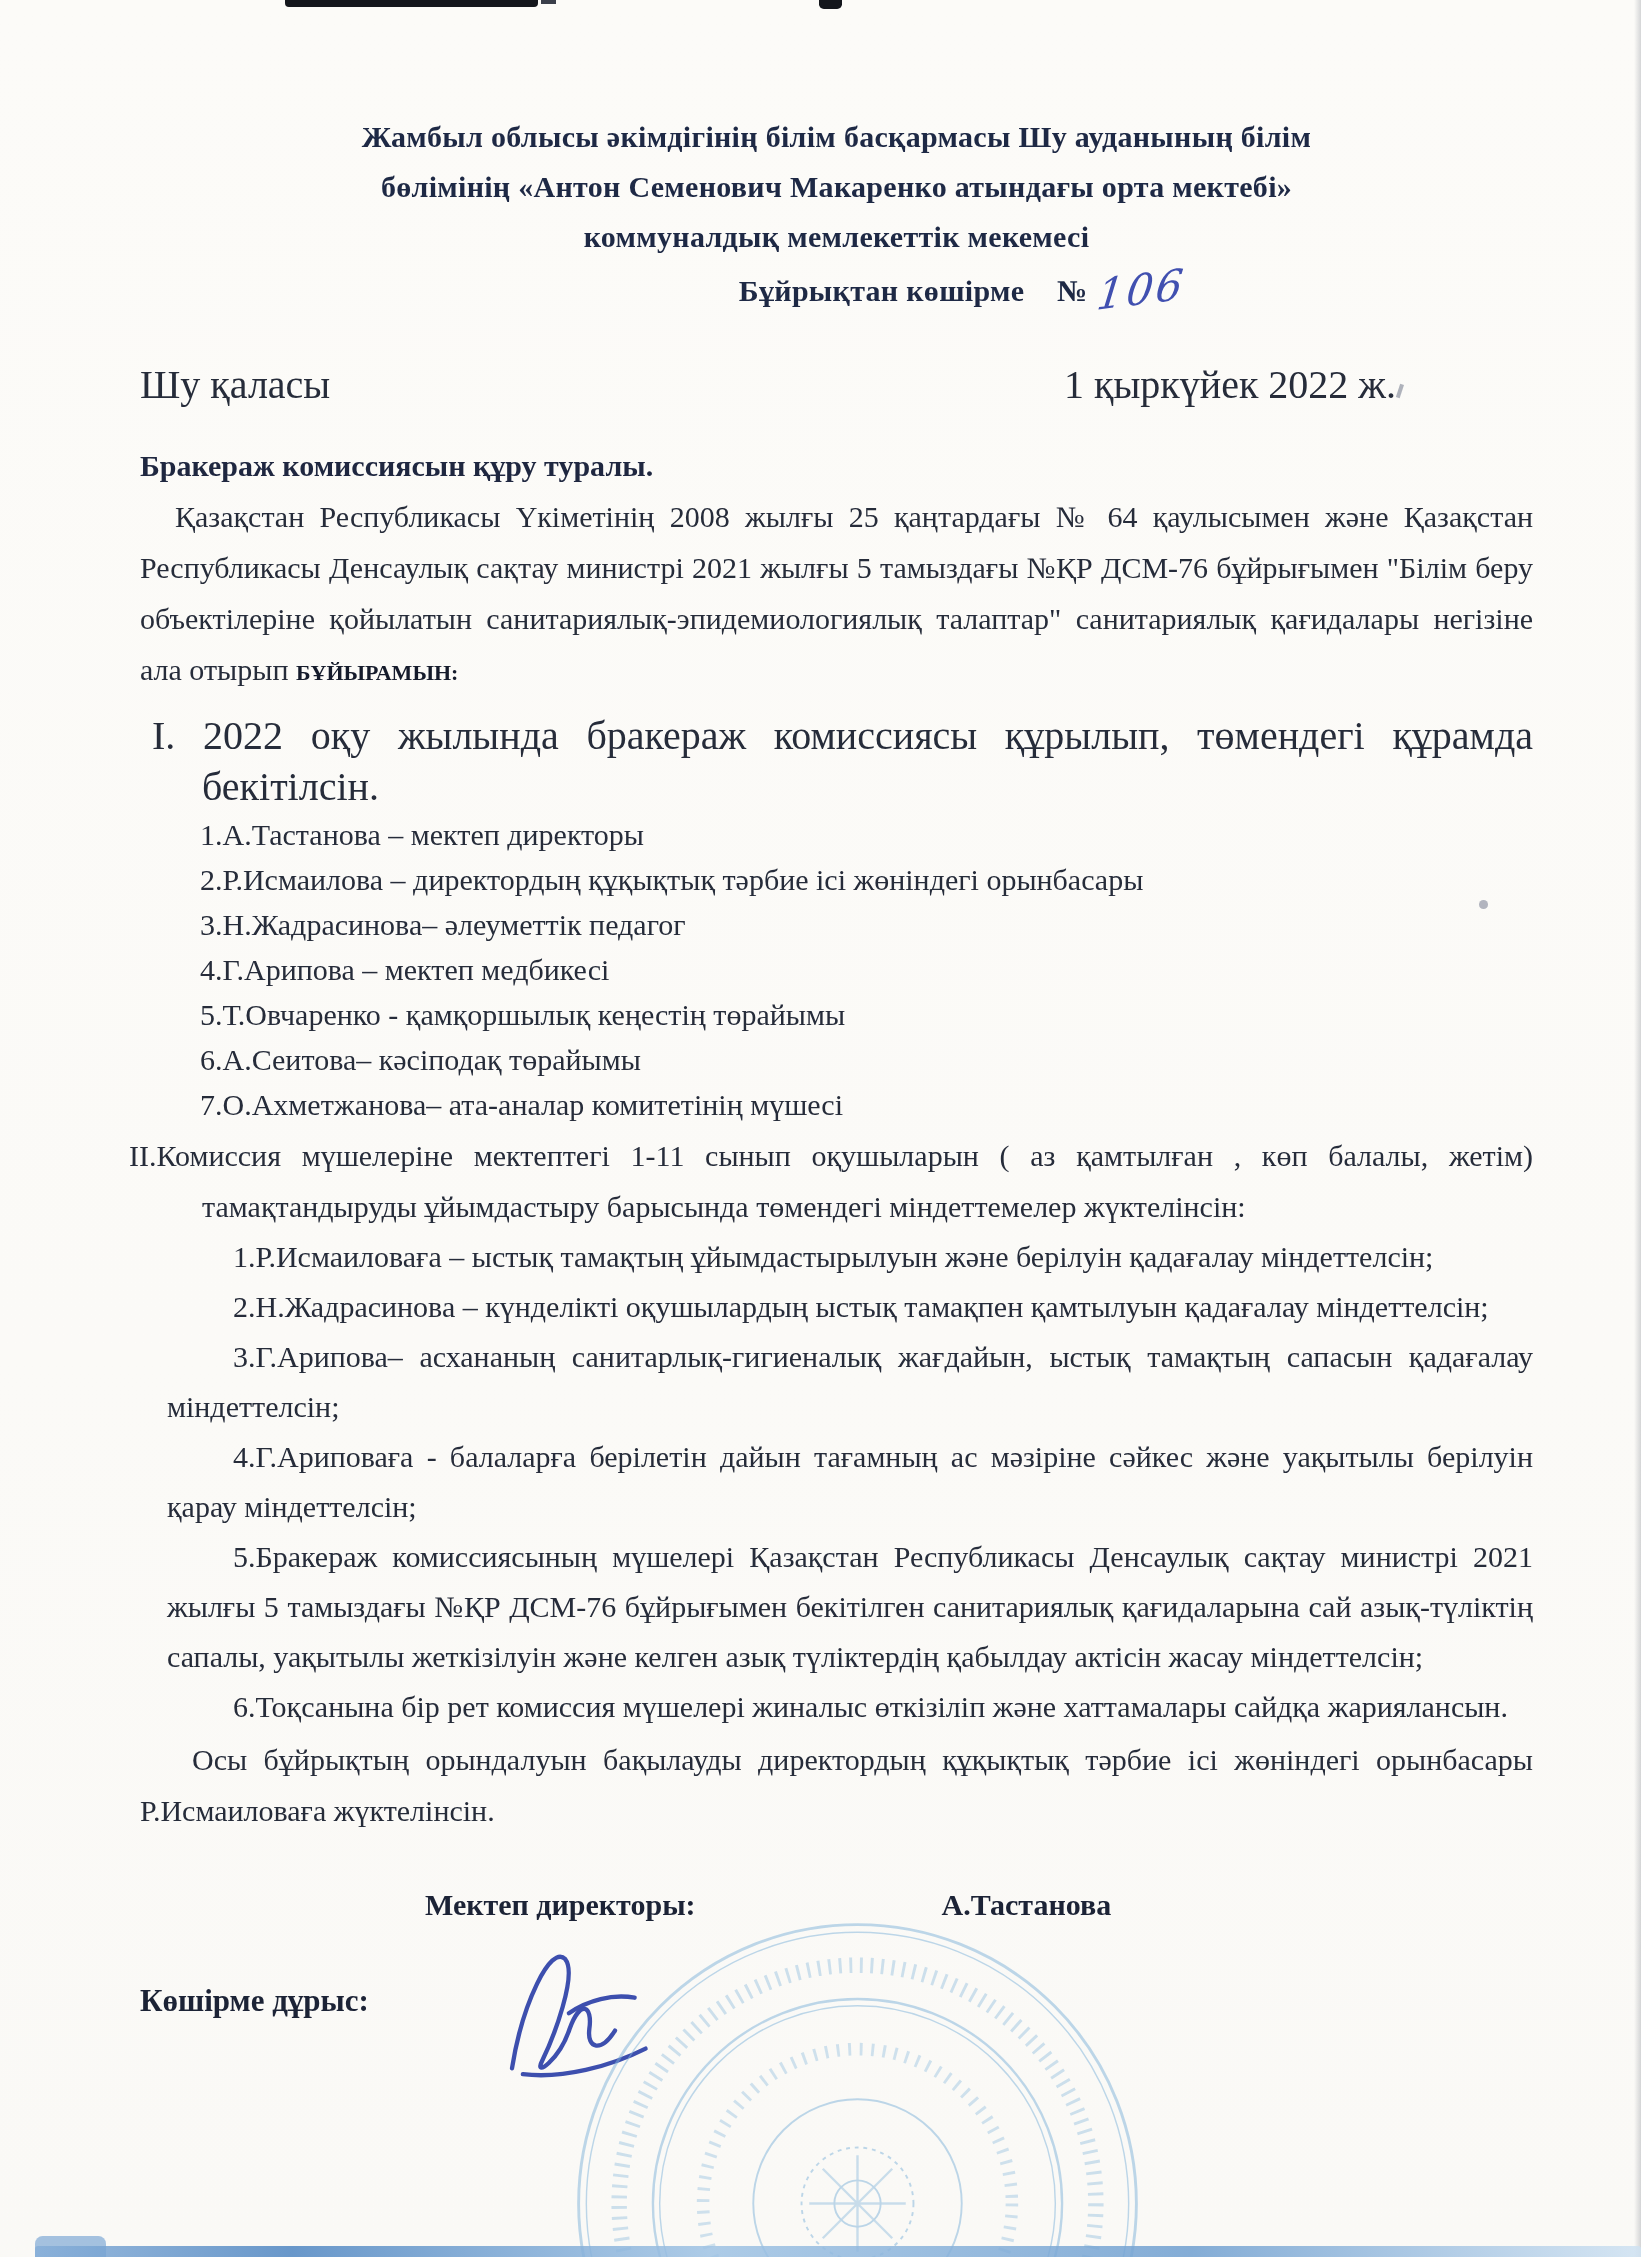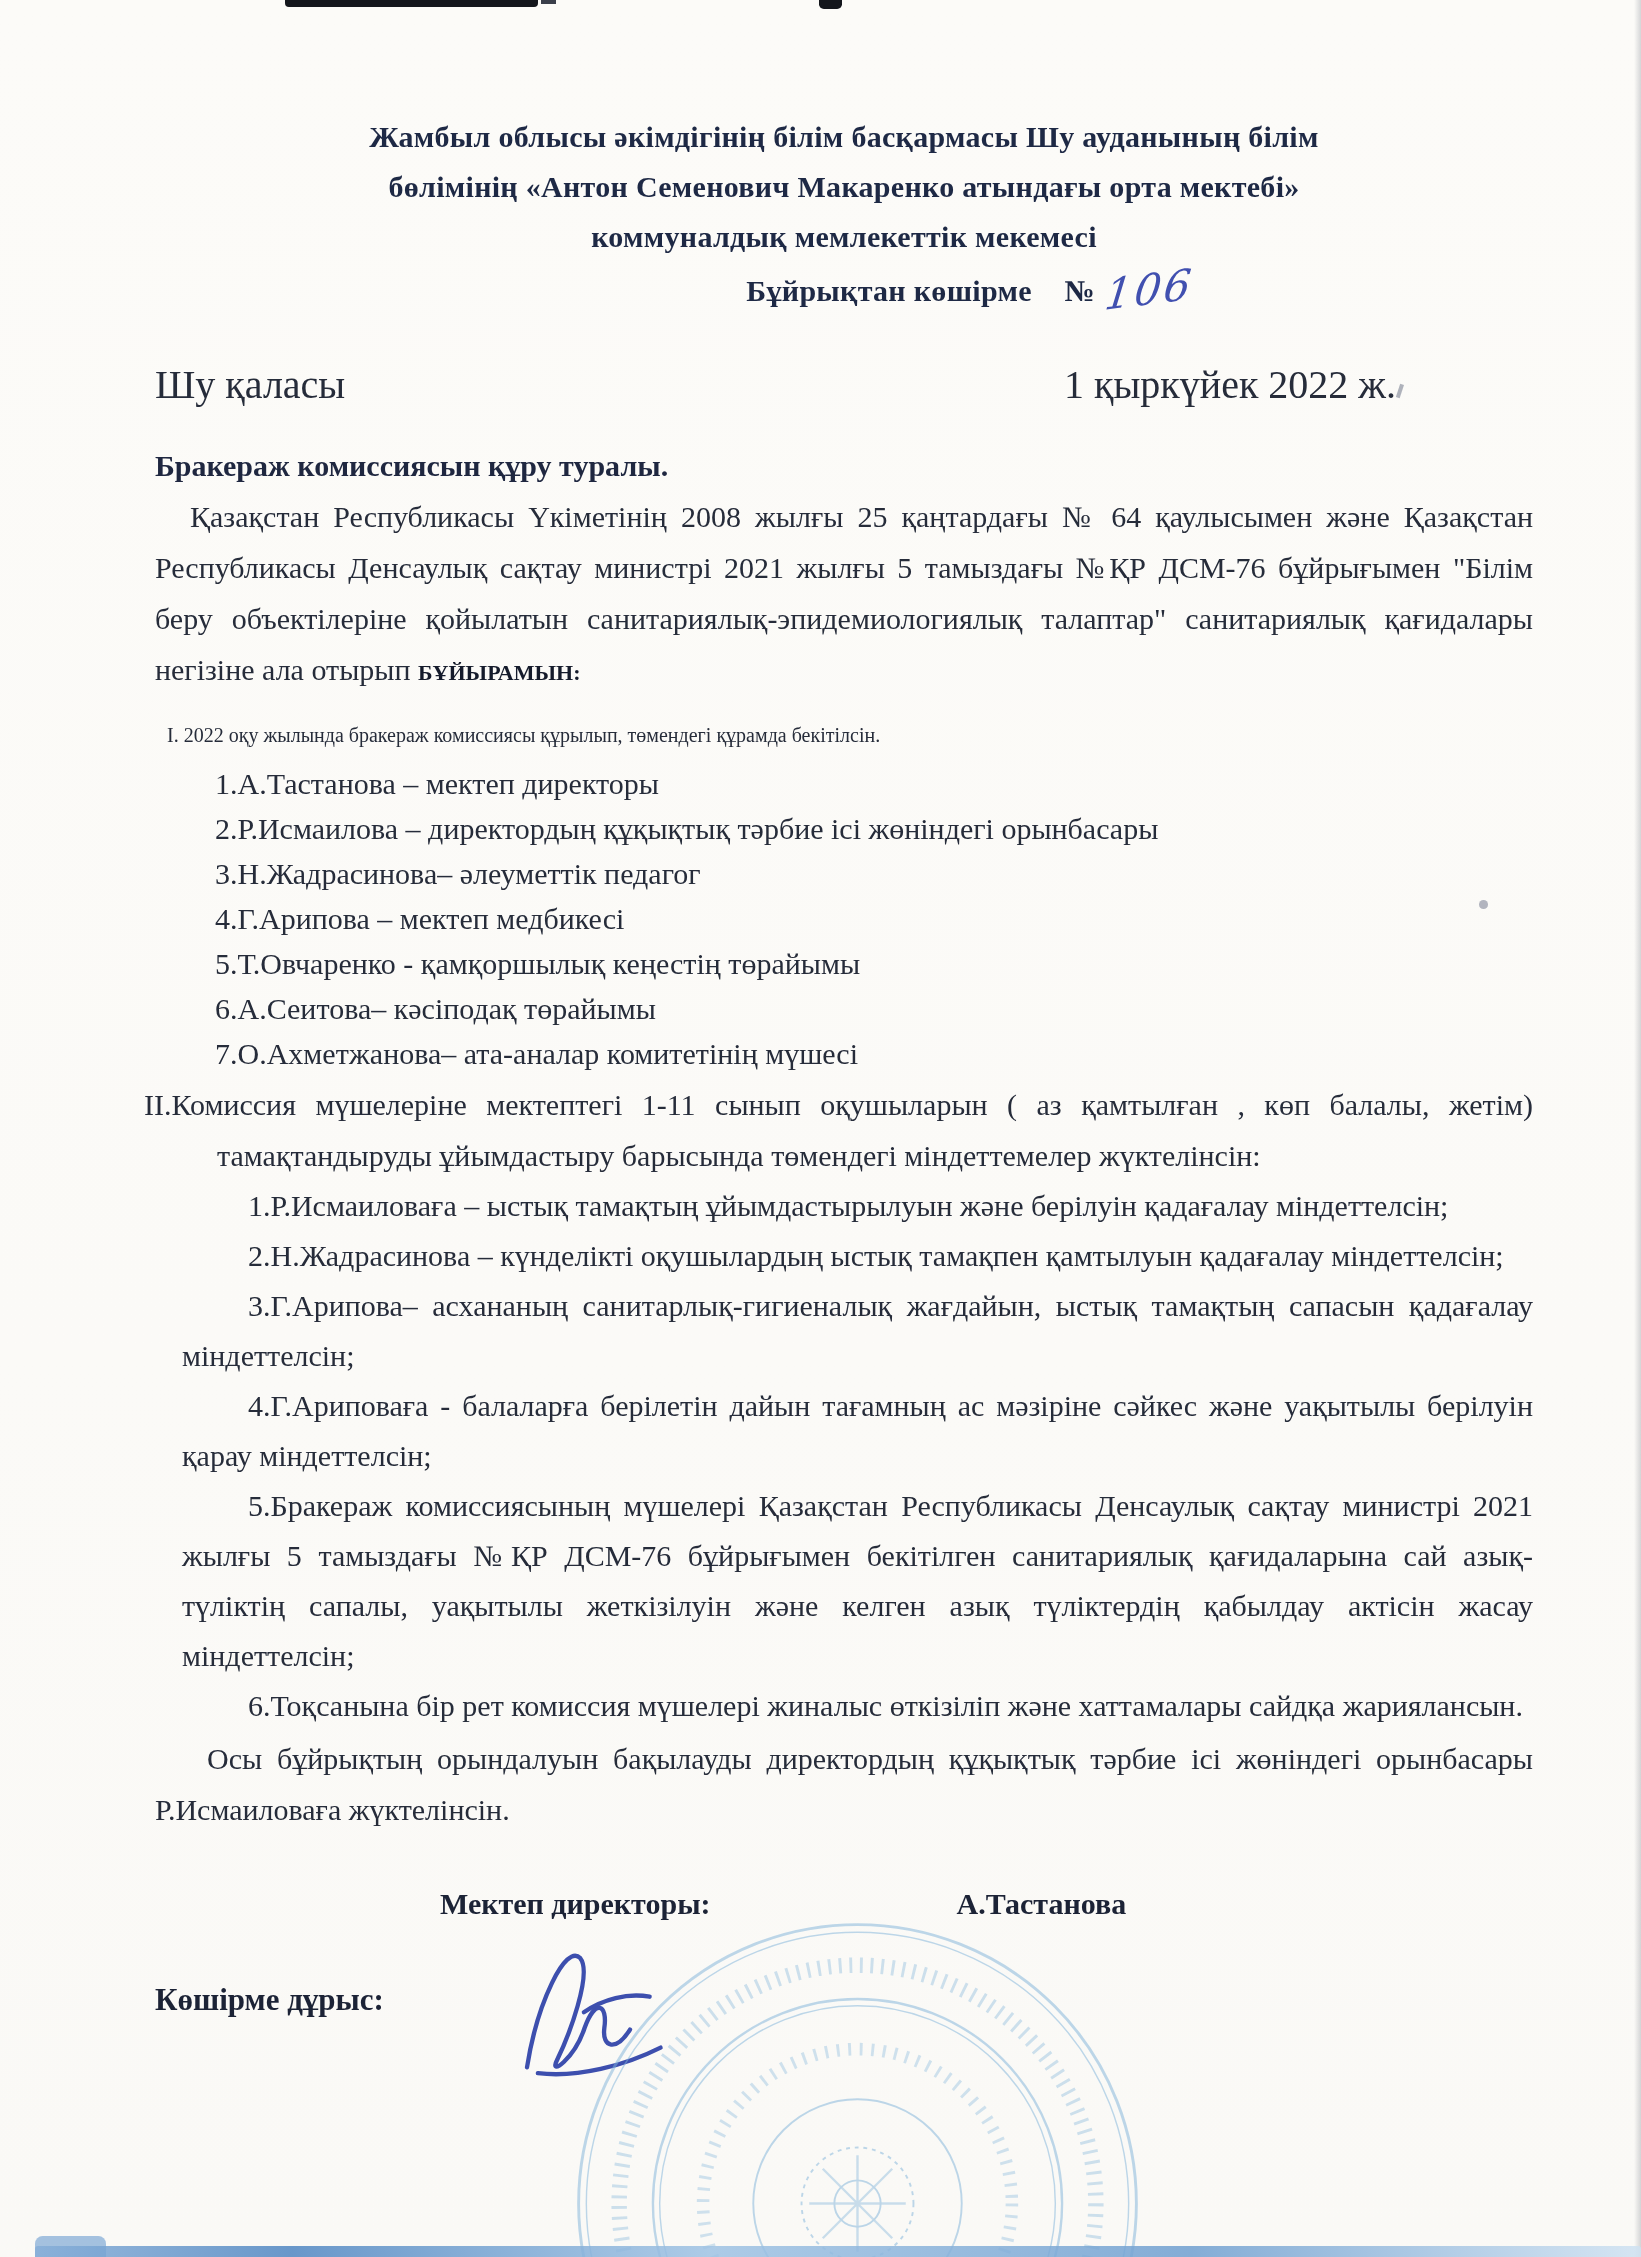--- a/index.html
+++ b/index.html
@@ -5,21 +5,21 @@
   html,body{margin:0;padding:0;background:#9aa0a8;}
   .page{
     position:relative;
     width:1641px;height:2257px;
     margin:0 auto;
     background:linear-gradient(180deg,#fcfbf8 0%,#fbfaf7 60%,#faf9f6 100%);
     overflow:hidden;
     font-family:"Liberation Serif","DejaVu Serif",serif;
     color:#262c3a;
   }
-  .content{position:absolute;left:155px;right:108px;top:112px;z-index:1;}
+  .content{position:absolute;left:140px;right:108px;top:112px;z-index:1;}
   p{margin:0;}
 
   
   .doc-header{
     text-align:center;font-weight:bold;
     font-size:30px;line-height:50px;color:#1e2945;
     letter-spacing:0.3px;
   }
   .copy-line{transform:translateX(126px);white-space:nowrap;}
   .copy-line .num-prefix{margin-left:25px;}
@@ -39,21 +39,21 @@
   }
   .city-date-row .date{margin-right:137px;}
 
   
   .subject{margin-top:31px;font-weight:bold;font-size:30px;line-height:50px;color:#1f2740;}
   .intro{font-size:30px;line-height:51px;text-align:justify;text-indent:35px;}
   .decree-word{font-weight:bold;font-size:22px;color:#151b2b;white-space:nowrap;}
 
   
   .sec1-head{
-    margin-top:11.6px;font-size:20px;line-height:51px;
+    margin-top:11.6px;font-size:40px;line-height:51px;
     text-align:justify;padding-left:62px;text-indent:-50px;
   }
   .members{margin-top:0;}
   .members p{font-size:30px;line-height:45px;padding-left:60px;}
 
   
   .sec2-head{
     font-size:30px;line-height:51px;text-align:justify;
     padding-left:62px;text-indent:-73px;margin-top:3.9px;
   }

